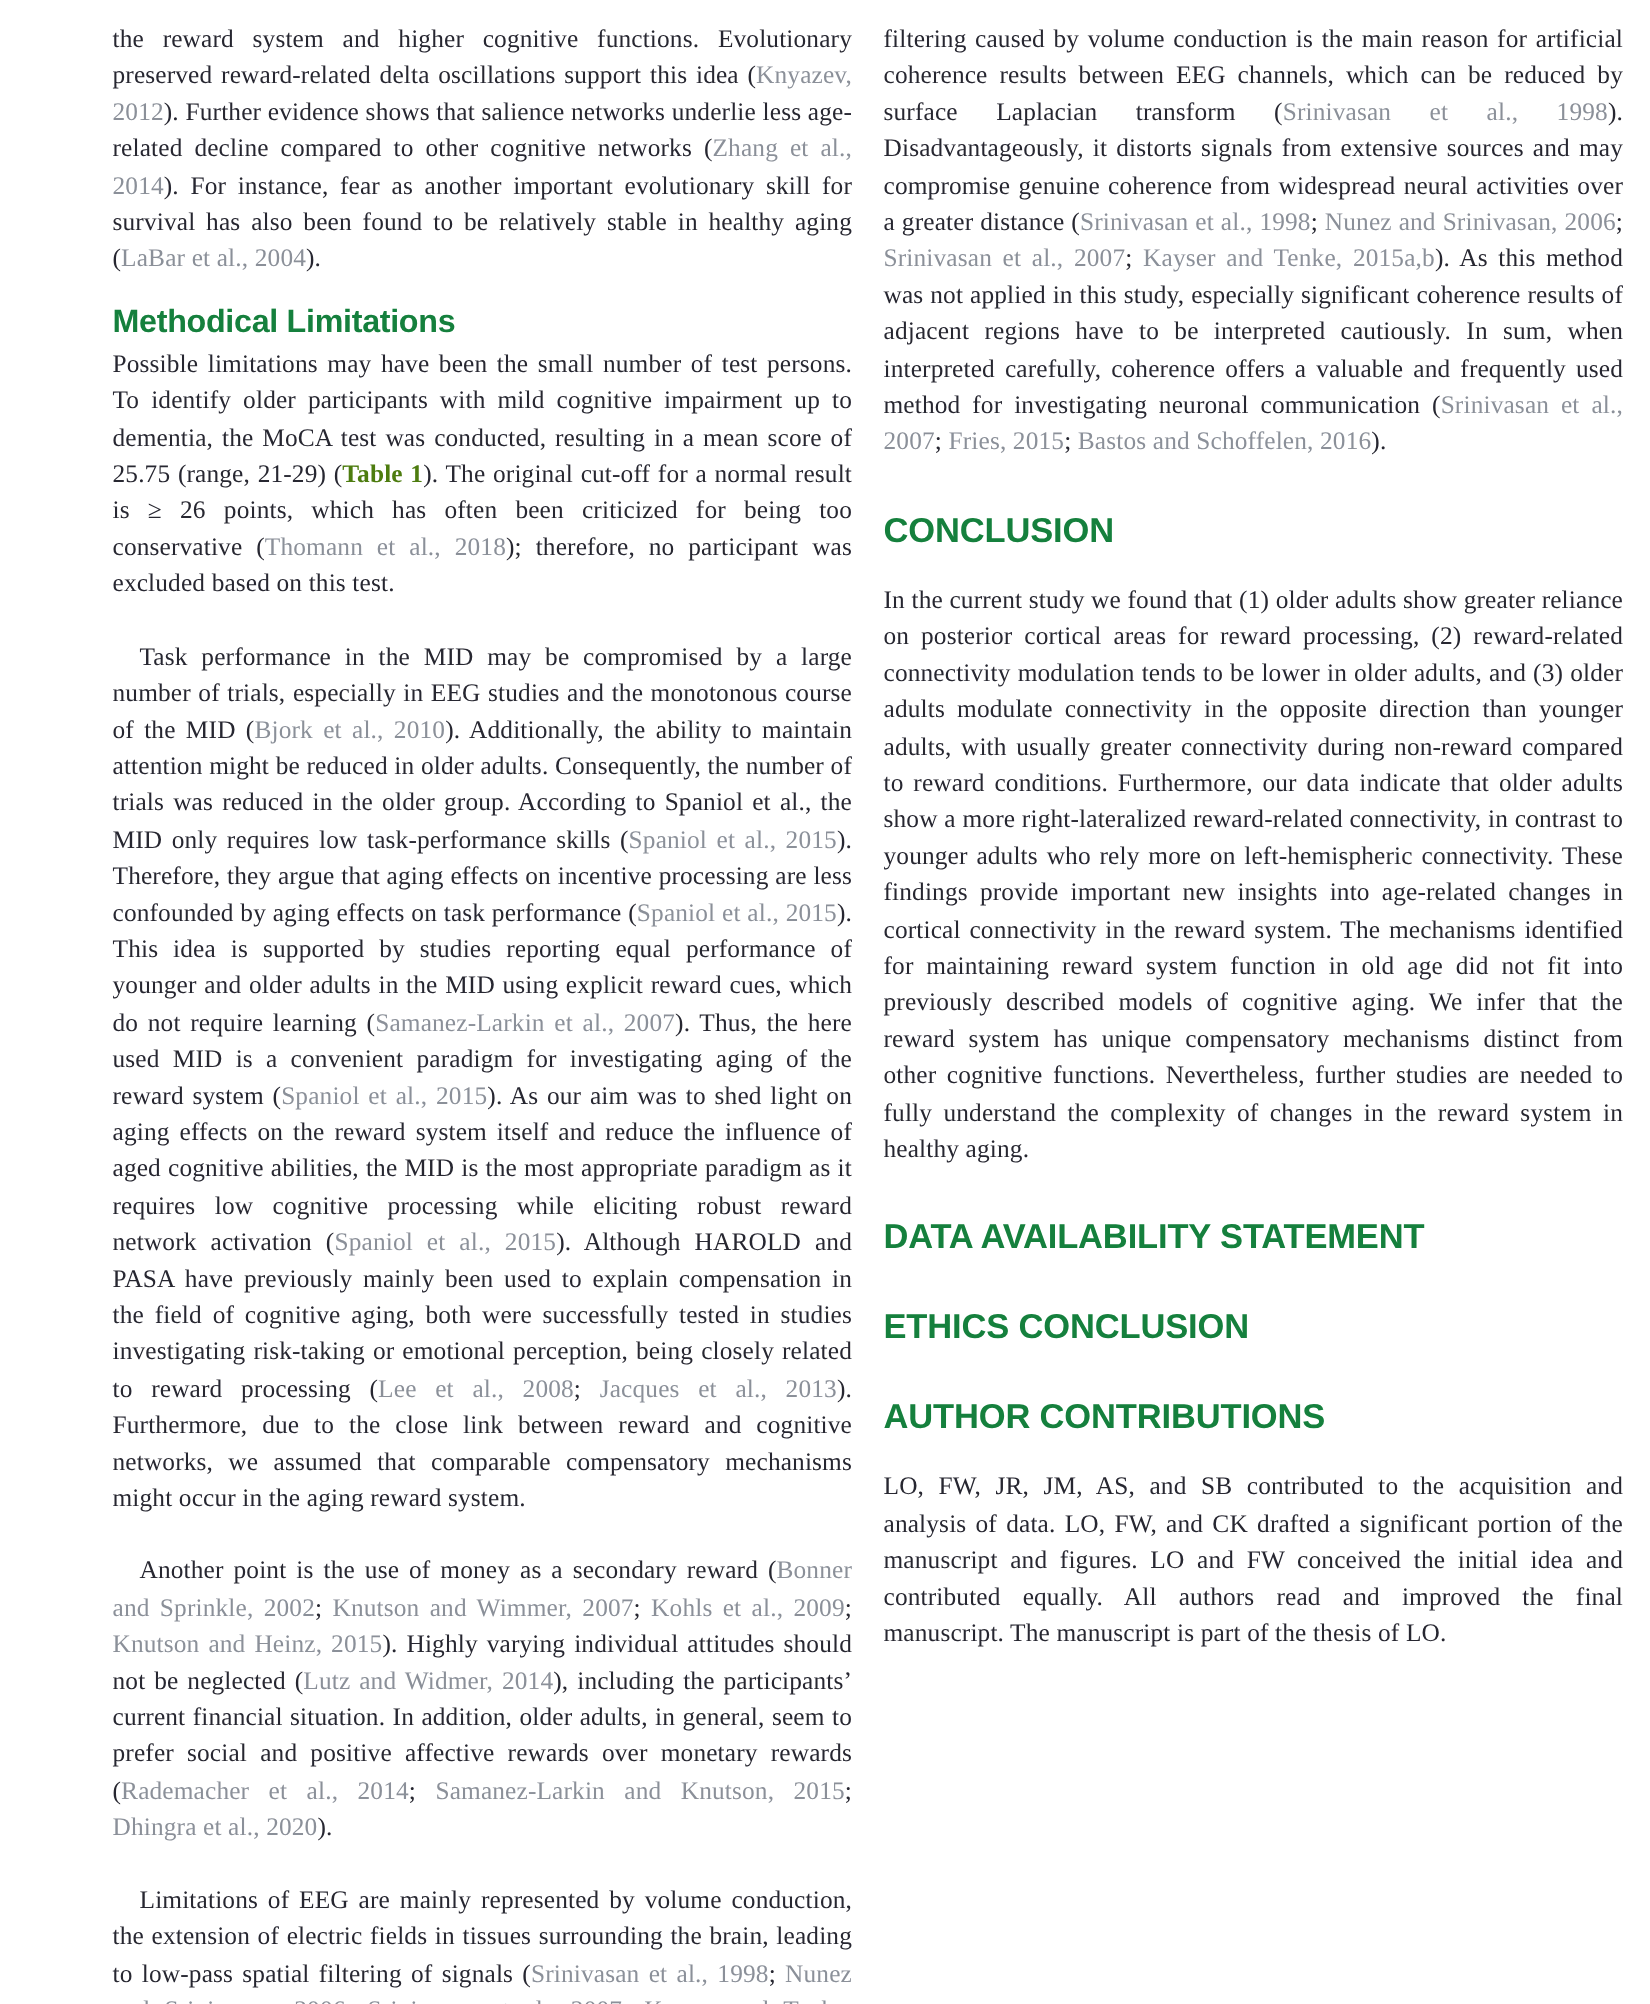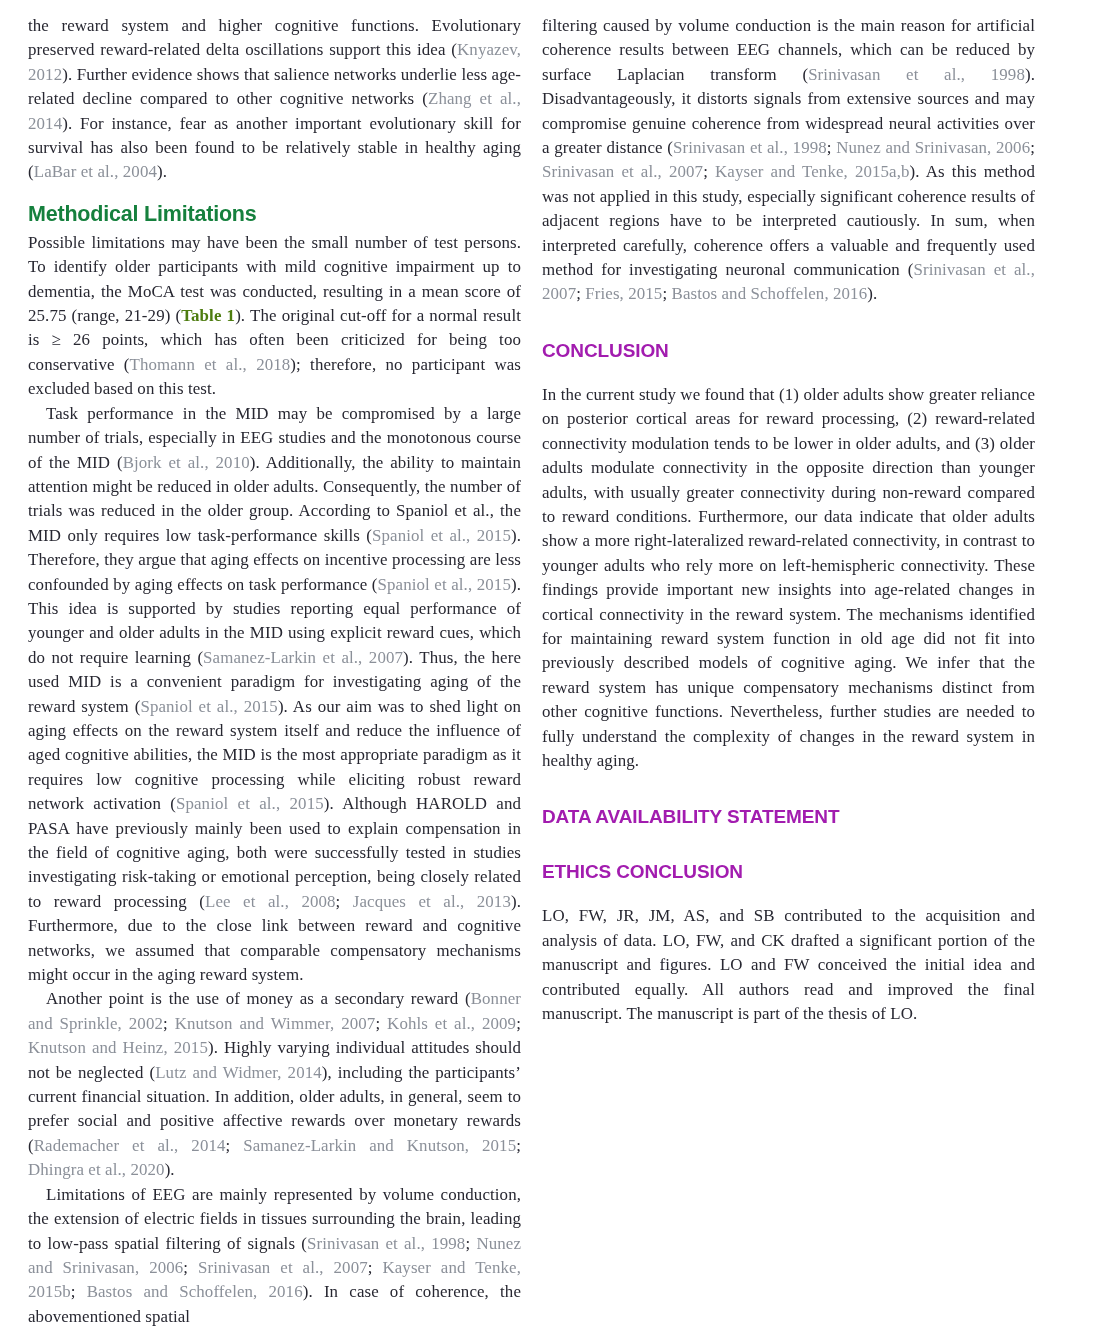--- a/index.html
+++ b/index.html
@@ -6,55 +6,55 @@
   html, body { background: #ffffff; }
   body {
     width: 1100px;
     height: 1336px;
     overflow: hidden;
     font-family: "Liberation Serif", serif;
   }
   .page {
     width: 1100px;
     height: 1016px;
-    padding: 14px 44px 0 28px;
+    padding: 14px 44px 0 75px;
     background: #ffffff;
   }
   .columns {
     display: flex;
     gap: 21px;
   }
   .col {
     width: 493px;
     flex: 0 0 493px;
   }
   .para {
     font-size: 16.9px;
     line-height: 24.4px;
     text-align: justify;
     color: #272731;
     letter-spacing: 0.1px;
   }
-  .para.indent { text-indent: 18px; }
+  .para.indent { text-indent: 18px; margin-top: 24px; }
   .cite { color: #8b9099; }
   .boldref { font-weight: bold; color: #4d7c0f; }
   .subheading {
     font-family: "Liberation Sans", sans-serif;
     font-weight: 700;
     font-size: 21.5px;
     letter-spacing: -0.2px;
     color: #15803d;
     margin: 17px 0 4px 0;
   }
   .heading {
     font-family: "Liberation Sans", sans-serif;
     font-weight: 700;
-    font-size: 19px;
+    font-size: 23px;
     letter-spacing: -0.1px;
-    color: #a21caf;
+    color: #15803d;
     margin: 33px 0 21px 0;
   }
   .col > .para:first-child, .col > .heading:first-child { margin-top: 0; }
 </style>
 </head>
 <body>
 
 <div class="page">
   <div class="columns">
     <div class="col">
@@ -64,16 +64,17 @@
         <p class="para indent"><span>Task performance in the MID may be compromised by a large number of trials, especially in EEG studies and the monotonous course of the MID (</span><span class="cite">Bjork et al., 2010</span><span>). Additionally, the ability to maintain attention might be reduced in older adults. Consequently, the number of trials was reduced in the older group. According to Spaniol et al., the MID only requires low task-performance skills (</span><span class="cite">Spaniol et al., 2015</span><span>). Therefore, they argue that aging effects on incentive processing are less confounded by aging effects on task performance (</span><span class="cite">Spaniol et al., 2015</span><span>). This idea is supported by studies reporting equal performance of younger and older adults in the MID using explicit reward cues, which do not require learning (</span><span class="cite">Samanez-Larkin et al., 2007</span><span>). Thus, the here used MID is a convenient paradigm for investigating aging of the reward system (</span><span class="cite">Spaniol et al., 2015</span><span>). As our aim was to shed light on aging effects on the reward system itself and reduce the influence of aged cognitive abilities, the MID is the most appropriate paradigm as it requires low cognitive processing while eliciting robust reward network activation (</span><span class="cite">Spaniol et al., 2015</span><span>). Although HAROLD and PASA have previously mainly been used to explain compensation in the field of cognitive aging, both were successfully tested in studies investigating risk-taking or emotional perception, being closely related to reward processing (</span><span class="cite">Lee et al., 2008</span><span>; </span><span class="cite">Jacques et al., 2013</span><span>). Furthermore, due to the close link between reward and cognitive networks, we assumed that comparable compensatory mechanisms might occur in the aging reward system.</span></p>
         <p class="para indent"><span>Another point is the use of money as a secondary reward (</span><span class="cite">Bonner and Sprinkle, 2002</span><span>; </span><span class="cite">Knutson and Wimmer, 2007</span><span>; </span><span class="cite">Kohls et al., 2009</span><span>; </span><span class="cite">Knutson and Heinz, 2015</span><span>). Highly varying individual attitudes should not be neglected (</span><span class="cite">Lutz and Widmer, 2014</span><span>), including the participants’ current financial situation. In addition, older adults, in general, seem to prefer social and positive affective rewards over monetary rewards (</span><span class="cite">Rademacher et al., 2014</span><span>; </span><span class="cite">Samanez-Larkin and Knutson, 2015</span><span>; </span><span class="cite">Dhingra et al., 2020</span><span>).</span></p>
         <p class="para indent"><span>Limitations of EEG are mainly represented by volume conduction, the extension of electric fields in tissues surrounding the brain, leading to low-pass spatial filtering of signals (</span><span class="cite">Srinivasan et al., 1998</span><span>; </span><span class="cite">Nunez and Srinivasan, 2006</span><span>; </span><span class="cite">Srinivasan et al., 2007</span><span>; </span><span class="cite">Kayser and Tenke, 2015b</span><span>; </span><span class="cite">Bastos and Schoffelen, 2016</span><span>). In case of coherence, the abovementioned spatial</span></p>
       </div>
     <div class="col">
         <p class="para"><span>filtering caused by volume conduction is the main reason for artificial coherence results between EEG channels, which can be reduced by surface Laplacian transform (</span><span class="cite">Srinivasan et al., 1998</span><span>). Disadvantageously, it distorts signals from extensive sources and may compromise genuine coherence from widespread neural activities over a greater distance (</span><span class="cite">Srinivasan et al., 1998</span><span>; </span><span class="cite">Nunez and Srinivasan, 2006</span><span>; </span><span class="cite">Srinivasan et al., 2007</span><span>; </span><span class="cite">Kayser and Tenke, 2015a,b</span><span>). As this method was not applied in this study, especially significant coherence results of adjacent regions have to be interpreted cautiously. In sum, when interpreted carefully, coherence offers a valuable and frequently used method for investigating neuronal communication (</span><span class="cite">Srinivasan et al., 2007</span><span>; </span><span class="cite">Fries, 2015</span><span>; </span><span class="cite">Bastos and Schoffelen, 2016</span><span>).</span></p>
         <div class="heading">CONCLUSION</div>
         <p class="para"><span>In the current study we found that (1) older adults show greater reliance on posterior cortical areas for reward processing, (2) reward-related connectivity modulation tends to be lower in older adults, and (3) older adults modulate connectivity in the opposite direction than younger adults, with usually greater connectivity during non-reward compared to reward conditions. Furthermore, our data indicate that older adults show a more right-lateralized reward-related connectivity, in contrast to younger adults who rely more on left-hemispheric connectivity. These findings provide important new insights into age-related changes in cortical connectivity in the reward system. The mechanisms identified for maintaining reward system function in old age did not fit into previously described models of cognitive aging. We infer that the reward system has unique compensatory mechanisms distinct from other cognitive functions. Nevertheless, further studies are needed to fully understand the complexity of changes in the reward system in healthy aging.</span></p>
         <div class="heading">DATA AVAILABILITY STATEMENT</div>
         <div class="heading">ETHICS CONCLUSION</div>
+        <div class="heading">AUTHOR CONTRIBUTIONS</div>
         <p class="para"><span>LO, FW, JR, JM, AS, and SB contributed to the acquisition and analysis of data. LO, FW, and CK drafted a significant portion of the manuscript and figures. LO and FW conceived the initial idea and contributed equally. All authors read and improved the final manuscript. The manuscript is part of the thesis of LO.</span></p>
       </div>
   </div>
 </div>
 
 </body></html>

